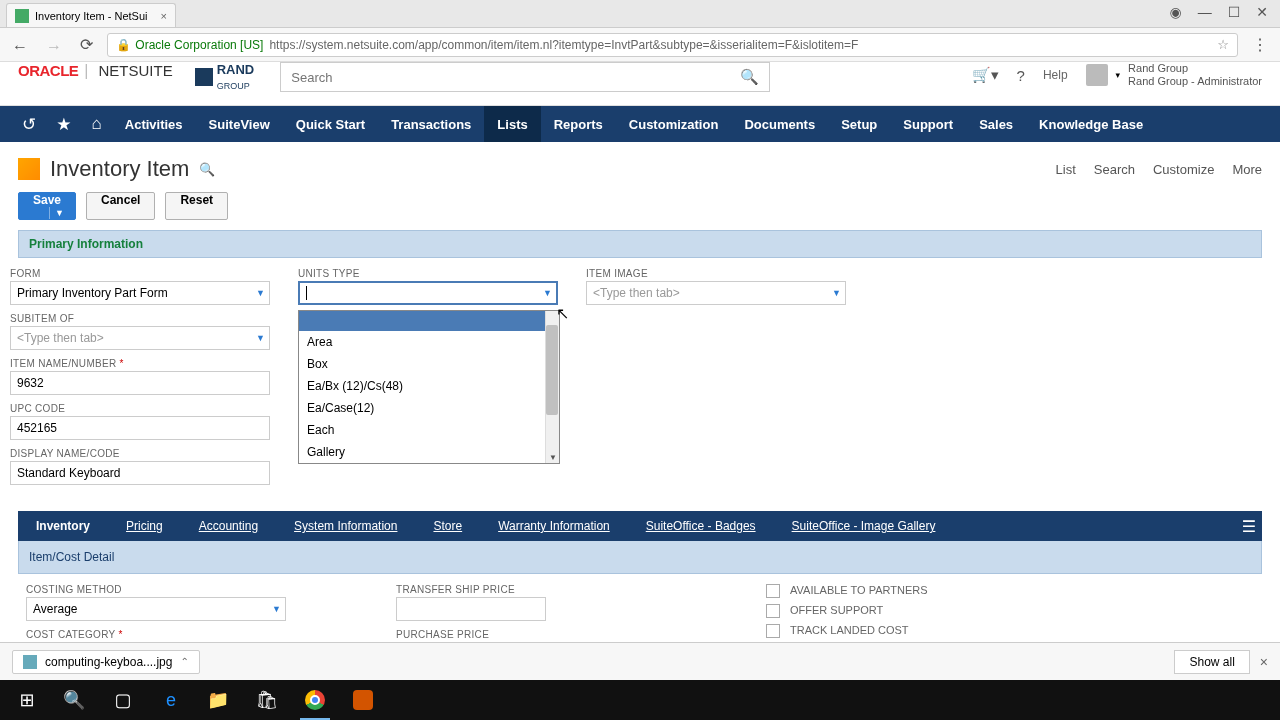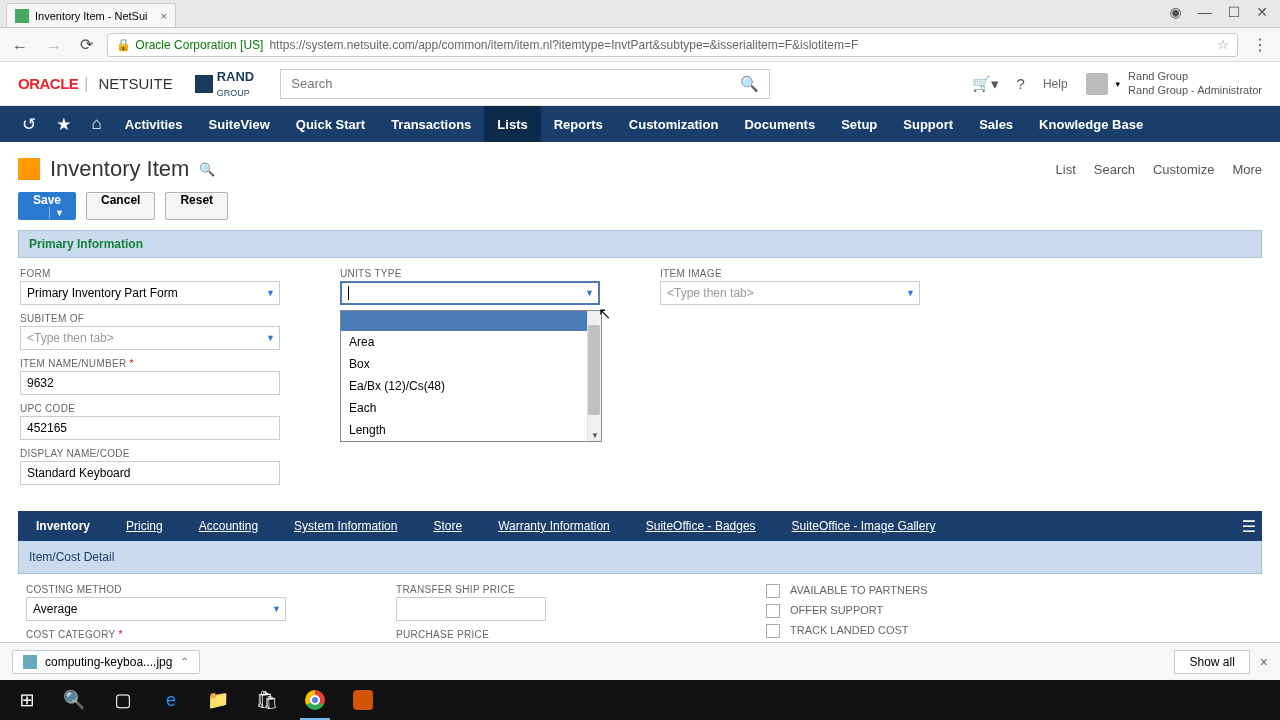--- a/index.html
+++ b/index.html
@@ -17,21 +17,21 @@
 .addr-bar { height: 34px; background: #f7f7f7; display: flex; align-items: center; padding: 0 8px; border-bottom: 1px solid #ddd; gap: 10px; }
 .nav-arrow { color: #555; font-size: 16px; cursor: pointer; padding: 0 4px; }
 .nav-arrow.disabled { color: #bbb; }
 .url-box { flex: 1; height: 24px; border: 1px solid #ccc; border-radius: 3px; background: #fff; display: flex; align-items: center; padding: 0 8px; font-size: 12px; }
 .secure-icon { color: #0a7a0a; margin-right: 4px; font-size: 12px; }
 .org-name { color: #0a7a0a; margin-right: 6px; }
 .url-text { color: #666; }
 .star-icon { color: #888; margin-left: auto; font-size: 13px; }
 
 
-.ns-header { height: 44px; display: flex; align-items: center; padding: 0 18px; background: #fff; border-bottom: 1px solid #e0e0e0; }
+.ns-header { height: 44px; display: flex; align-items: flex-start; padding: 0 18px; background: #fff; border-bottom: 1px solid #e0e0e0; }
 .oracle-logo { color: #e8252c; font-weight: bold; font-size: 15px; letter-spacing: -0.5px; }
 .ns-text { font-weight: 300; font-size: 15px; color: #333; margin-left: 4px; }
 .rand-logo { margin-left: 22px; display: flex; align-items: center; color: #1a3a5c; font-weight: bold; font-size: 13px; }
 .rand-badge { width: 18px; height: 18px; background: #1a3a5c; margin-right: 4px; }
 .search-box { margin-left: 26px; width: 490px; height: 30px; border: 1px solid #ccc; display: flex; align-items: center; padding: 0 10px; }
 .search-box input { border: none; outline: none; flex: 1; font-size: 13px; }
 .search-icon { color: #666; font-size: 15px; }
 .hdr-right { margin-left: auto; display: flex; align-items: center; gap: 18px; }
 .hdr-icon { color: #555; font-size: 15px; }
 .help-text { color: #666; font-size: 12px; }
@@ -56,21 +56,21 @@
 
 .btn-row { padding: 0 18px 10px; display: flex; gap: 10px; }
 .btn { height: 28px; padding: 0 14px; border: 1px solid #b0b0b0; background: #f5f5f5; font-size: 12px; font-weight: 600; cursor: pointer; border-radius: 2px; display: flex; align-items: center; flex-direction: column; }
 .btn.primary { background: #2b7ad1; color: #fff; border-color: #2b7ad1; }
 .btn-drop { width: 20px; border-left: 1px solid rgba(255,255,255,0.4); display: flex; align-items: center; justify-content: center; margin-left: 10px; margin-right: -14px; height: 100%; font-size: 9px; }
 
 
 .section-bar { margin: 0 18px; background: #c9dbed; color: #15803d; font-weight: bold; font-size: 12px; padding: 6px 10px; border: 1px solid #a9c3dd; }
 
 
-.form-grid { display: flex; padding: 10px 20px; gap: 60px; position: relative; }
+.form-grid { display: flex; padding: 10px 10px; gap: 28px; position: relative; }
 .form-col { min-width: 260px; }
 .field { margin-bottom: 8px; }
 .field-label { font-size: 10px; color: #666; text-transform: uppercase; letter-spacing: 0.3px; margin-bottom: 2px; }
 .field-label .req { color: #c00; }
 .field-input { width: 260px; height: 24px; border: 1px solid #ccc; padding: 0 6px; font-size: 12px; display: flex; align-items: center; background: #fff; position: relative; }
 .field-input input { border: none; outline: none; flex: 1; font-size: 12px; }
 .caret { position: absolute; right: 4px; color: #2b7ad1; font-size: 9px; }
 .field-input.active { border: 2px solid #4a7bb5; }
 
 
@@ -257,22 +257,23 @@
         <span style="border-left:1px solid #000;height:14px"></span>
         <span class="caret">▼</span>
       </div>
       <span class="cursor-img">↖</span>
       <div class="dropdown-pop">
         <div class="dd-item sel"></div>
         <div id="dd-list">
             <div class="dd-item">Area</div>
             <div class="dd-item">Box</div>
             <div class="dd-item">Ea/Bx (12)/Cs(48)</div>
+            <div class="dd-item">Ea/Case(12)</div>
             <div class="dd-item">Each</div>
-            <div class="dd-item">Length</div>
+            <div class="dd-item">Gallery</div>
           </div>
         <div class="dd-scroll">
           <div class="dd-thumb"></div>
           <span class="dd-arrow-down">▼</span>
         </div>
       </div>
     </div>
   </div>
 
   <div class="form-col">

